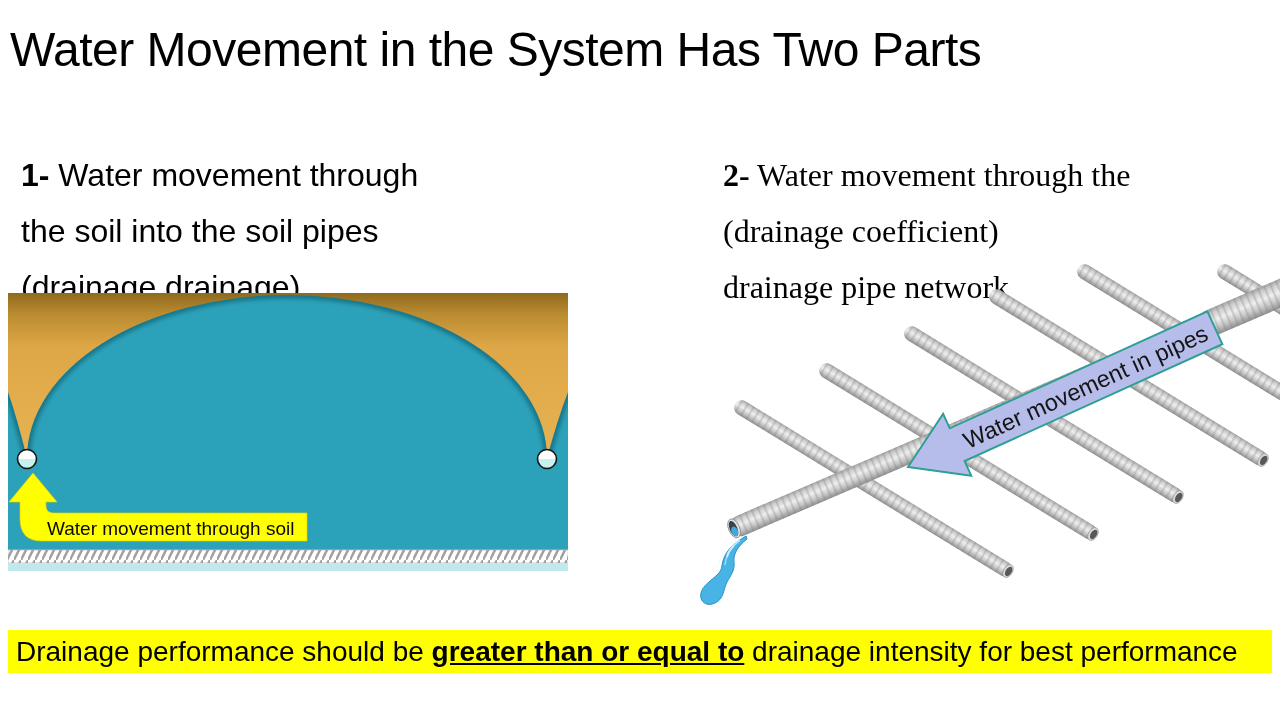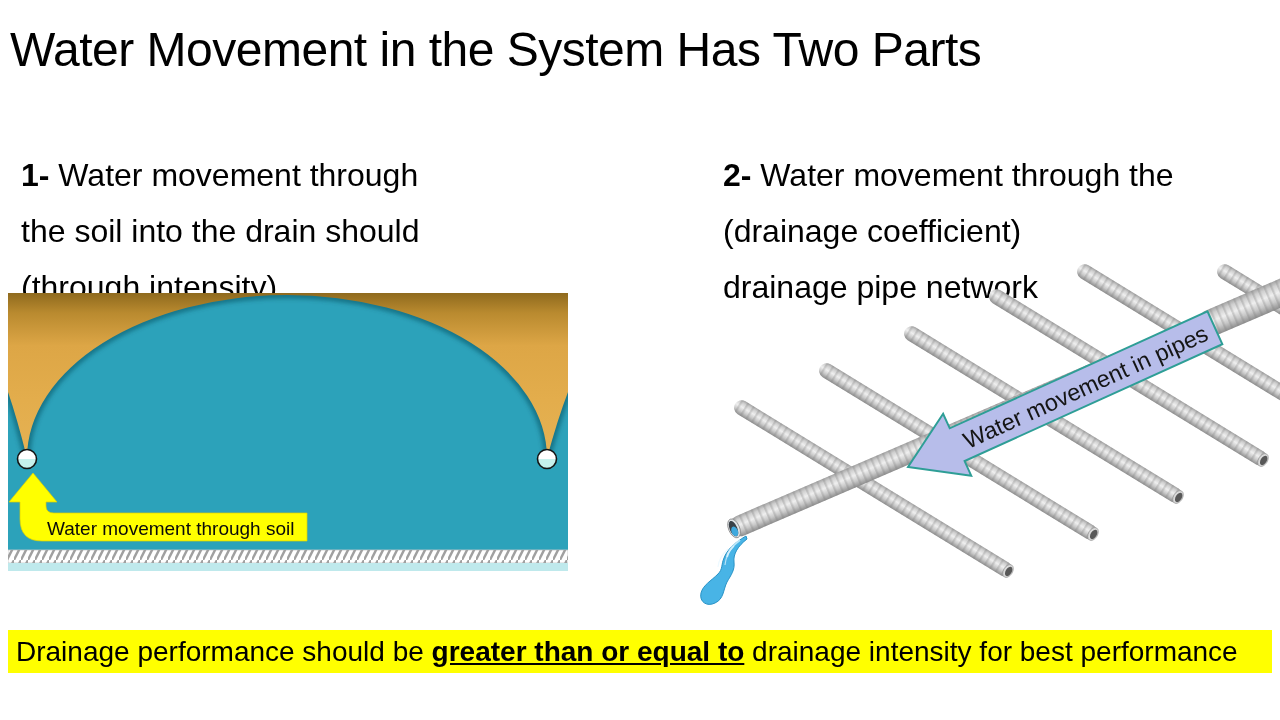--- a/index.html
+++ b/index.html
@@ -3,39 +3,39 @@
 <meta charset="utf-8">
 <style>
   html,body{margin:0;padding:0;background:#fff;}
   .slide{position:relative;width:1280px;height:720px;background:#ffffff;overflow:hidden;
          font-family:"Liberation Sans",sans-serif;color:#000;padding-left:12px;}
   .title{position:absolute;left:10px;top:22px;font-size:48px;font-weight:400;
          letter-spacing:-0.5px;white-space:nowrap;margin:0;}
   .col{position:absolute;top:142px;font-size:32px;line-height:45px;}
   .col p{margin:11px;white-space:nowrap;}
   .col-left{left:10px;}
-  .col-right{left:712px;}
+  .col-right{left:712px;font-family:Liberation Serif, serif;}
   .col b{font-weight:bold;}
   .svg-abs{position:absolute;}
   .banner{position:absolute;left:8px;top:630px;width:1256px;height:43px;
           background:#FFFF00;font-size:28px;line-height:43px;padding-left:8px;
           white-space:nowrap;}
   .banner b{font-weight:bold;text-decoration:underline;}
 </style>
 </head>
 <body>
 
 <div class="slide">
 
   <h1 class="title">Water Movement in the System Has Two Parts</h1>
 
   <div class="col col-left">
     <p><b>1-</b> <span>Water movement through</span></p>
-    <p>the soil into the drain should</p>
-    <p>(through intensity)</p>
+    <p>the soil into the soil pipes</p>
+    <p>(drainage drainage)</p>
   </div>
 
   <div class="col col-right">
     <p><b>2-</b> <span>Water movement through the</span></p>
     <p>(drainage coefficient)</p>
     <p>drainage pipe network</p>
   </div>
 
   <svg class="svg-abs" style="left:8px;top:293px;" width="560" height="278" viewBox="8 293 560 278">
     <defs>

